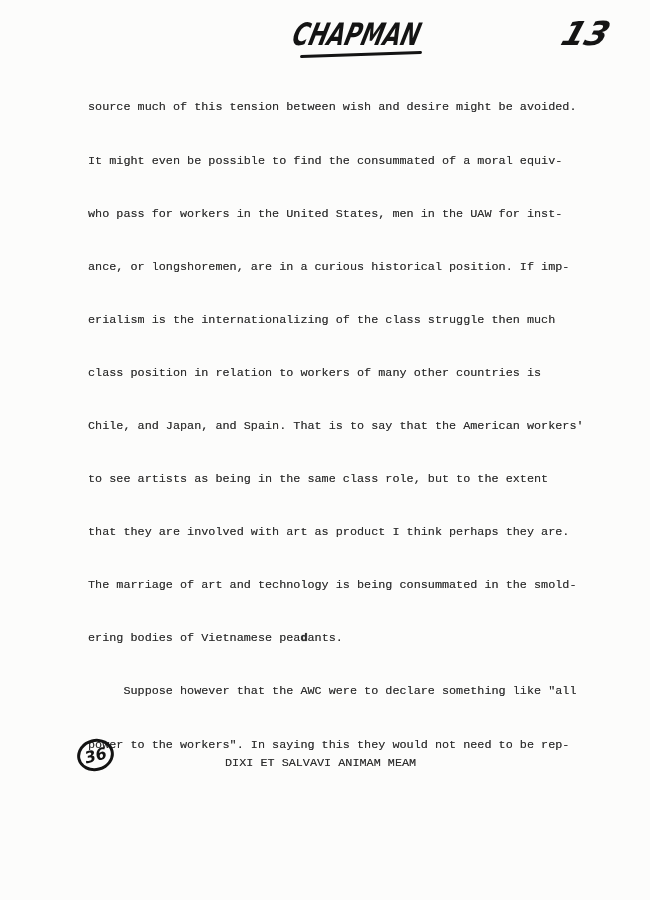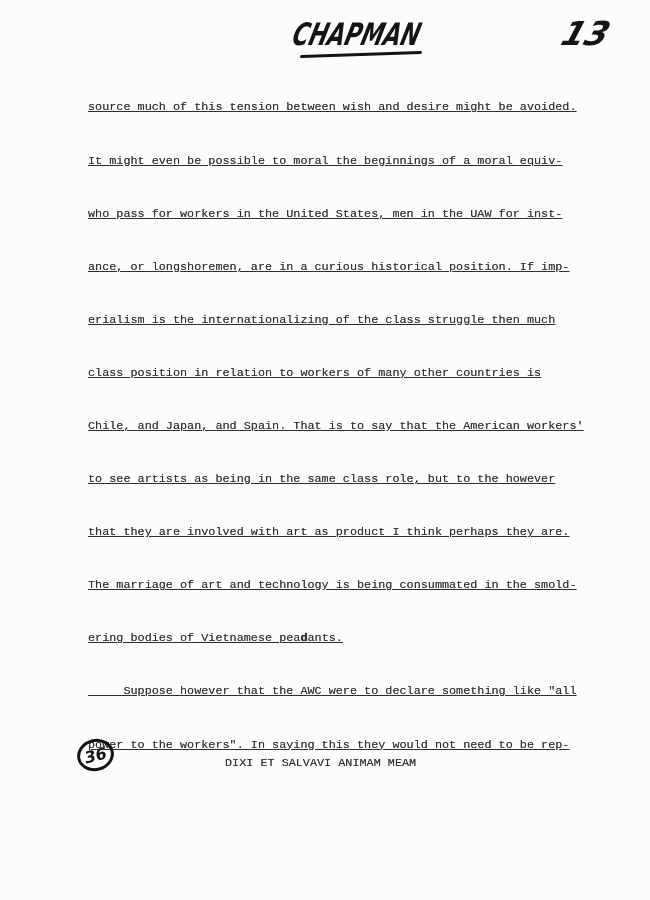--- a/index.html
+++ b/index.html
@@ -8,21 +8,21 @@
     background:#fcfcfb; overflow:hidden;
     font-family:"Liberation Mono","DejaVu Sans Mono",monospace;
   }
   
   .typebody {
     position:absolute; left:88px; top:64px;
     font-size:11.8px; line-height:17.7px;
     color:#2e2e2e; white-space:pre;
     text-shadow:0 0 0.4px rgba(40,40,40,0.55);
   }
-  .ln { height:17.7px;text-decoration:underline; }
+  .ln { height:17.7px; }
   .ov   { font-weight:bold; text-shadow:0 0 1px #222; }
   
   .hw-name {
     position:absolute; left:298px; top:16px;
     font-family:"DejaVu Sans",sans-serif; font-weight:bold; font-style:italic;
     font-size:31px; letter-spacing:0px; color:#141414;
     transform:skewX(-14deg) scaleX(0.72); transform-origin:left top;
   }
   .hw-name-underline {
     position:absolute; left:300px; top:53px; width:122px; height:2.5px;
@@ -53,27 +53,27 @@
 <body>
 
 <div class="page">
 
   <div class="hw-name">CHAPMAN</div>
   <div class="hw-name-underline"></div>
   <div class="hw-page">13</div>
 
   <div class="typebody">
     <div class="ln">source much of this tension between wish and desire might be avoided.</div>
-    <div class="ln">It might even be possible to moral the beginnings of a moral equiv-</div>
+    <div class="ln">It might even be possible to find the consummated of a moral equiv-</div>
     <div class="ln">who pass for workers in the United States, men in the UAW for inst-</div>
     <div class="ln">ance, or longshoremen, are in a curious historical position. If imp-</div>
     <div class="ln">erialism is the internationalizing of the class struggle then much</div>
     <div class="ln">class position in relation to workers of many other countries is</div>
     <div class="ln">Chile, and Japan, and Spain. That is to say that the American workers'</div>
-    <div class="ln">to see artists as being in the same class role, but to the however</div>
+    <div class="ln">to see artists as being in the same class role, but to the extent</div>
     <div class="ln">that they are involved with art as product I think perhaps they are.</div>
     <div class="ln">The marriage of art and technology is being consummated in the smold-</div>
     <div class="ln"><span>ering bodies of Vietnamese pea</span><span class="ov">d</span><span>ants.</span></div>
     <div class="ln">     Suppose however that the AWC were to declare something like "all</div>
     <div class="ln">power to the workers". In saying this they would not need to be rep-</div>
     
     
     
     
     

